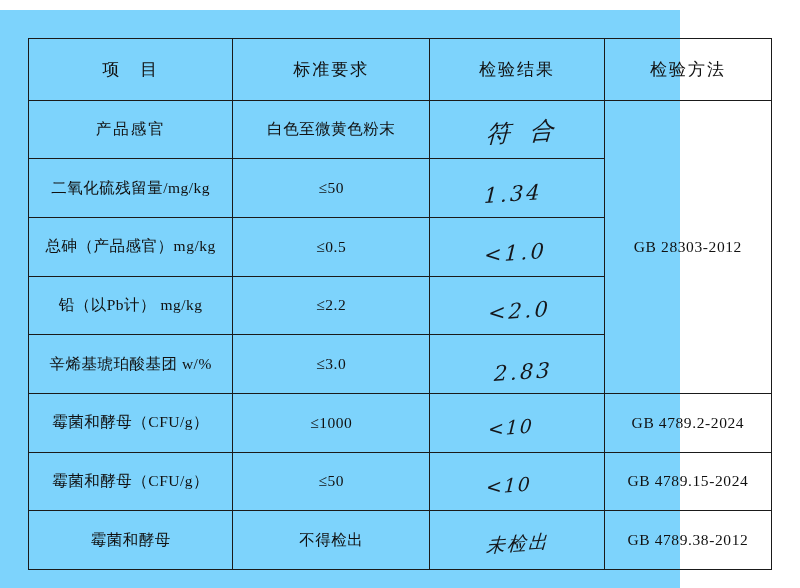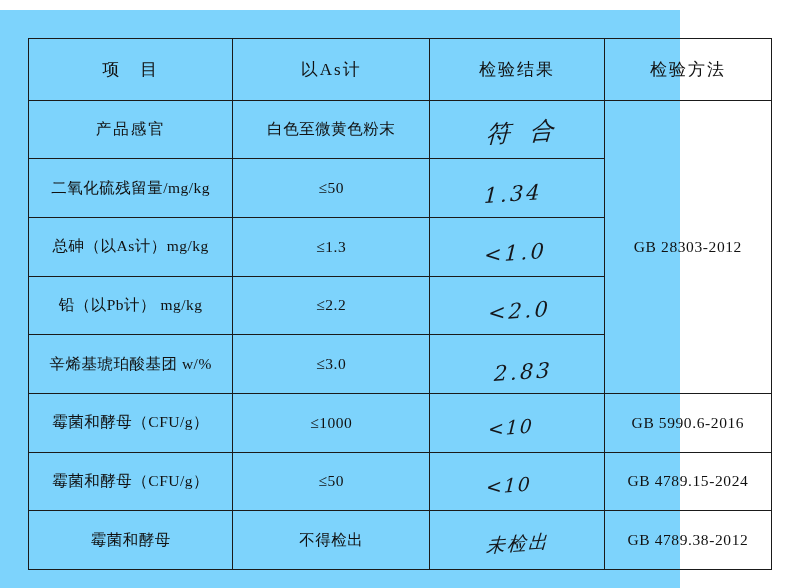--- a/index.html
+++ b/index.html
@@ -122,21 +122,21 @@
     <table class="report">
       <colgroup>
         <col class="c-item">
         <col class="c-std">
         <col class="c-result">
         <col class="c-method">
       </colgroup>
       <tbody>
         <tr class="row-h1">
           <td class="hdr-cell">项　目</td>
-          <td class="hdr-cell">以As计</td>
+          <td class="hdr-cell">标准要求</td>
           <td class="hdr-cell">检验结果</td>
           <td class="hdr-cell">检验方法</td>
         </tr>
 
         <tr class="row-h2">
           <td class="item-cell center">产品感官</td>
           <td class="std-cell">白色至微黄色粉末</td>
           <td class="result-cell">
             <span class="hand-wrap nudge-a">
               <span class="hand big">符 合</span>
@@ -149,22 +149,22 @@
           <td class="item-cell">二氧化硫残留量/mg/kg</td>
           <td class="std-cell">≤50</td>
           <td class="result-cell">
             <span class="hand-wrap nudge-b">
               <span class="hand">1.34</span>
             </span>
           </td>
         </tr>
 
         <tr class="row-h3">
-          <td class="item-cell">总砷（以As计）mg/kg</td>
-          <td class="std-cell">≤1.3</td>
+          <td class="item-cell">总砷（产品感官）mg/kg</td>
+          <td class="std-cell">≤0.5</td>
           <td class="result-cell">
             <span class="hand-wrap nudge-c">
               <span class="hand">&lt;1.0</span>
             </span>
           </td>
         </tr>
 
         <tr class="row-h3">
           <td class="item-cell">铅（以Pb计）  mg/kg</td>
           <td class="std-cell">≤2.2</td>
@@ -186,21 +186,21 @@
         </tr>
 
         <tr class="row-h3">
           <td class="item-cell">霉菌和酵母（CFU/g）</td>
           <td class="std-cell">≤1000</td>
           <td class="result-cell">
             <span class="hand-wrap nudge-f">
               <span class="hand small">&lt;10</span>
             </span>
           </td>
-          <td class="method-cell">GB 5990.6-2016</td>
+          <td class="method-cell">GB 4789.2-2024</td>
         </tr>
 
         <tr class="row-h3">
           <td class="item-cell">霉菌和酵母（CFU/g）</td>
           <td class="std-cell">≤50</td>
           <td class="result-cell">
             <span class="hand-wrap nudge-g">
               <span class="hand small">&lt;10</span>
             </span>
           </td>

